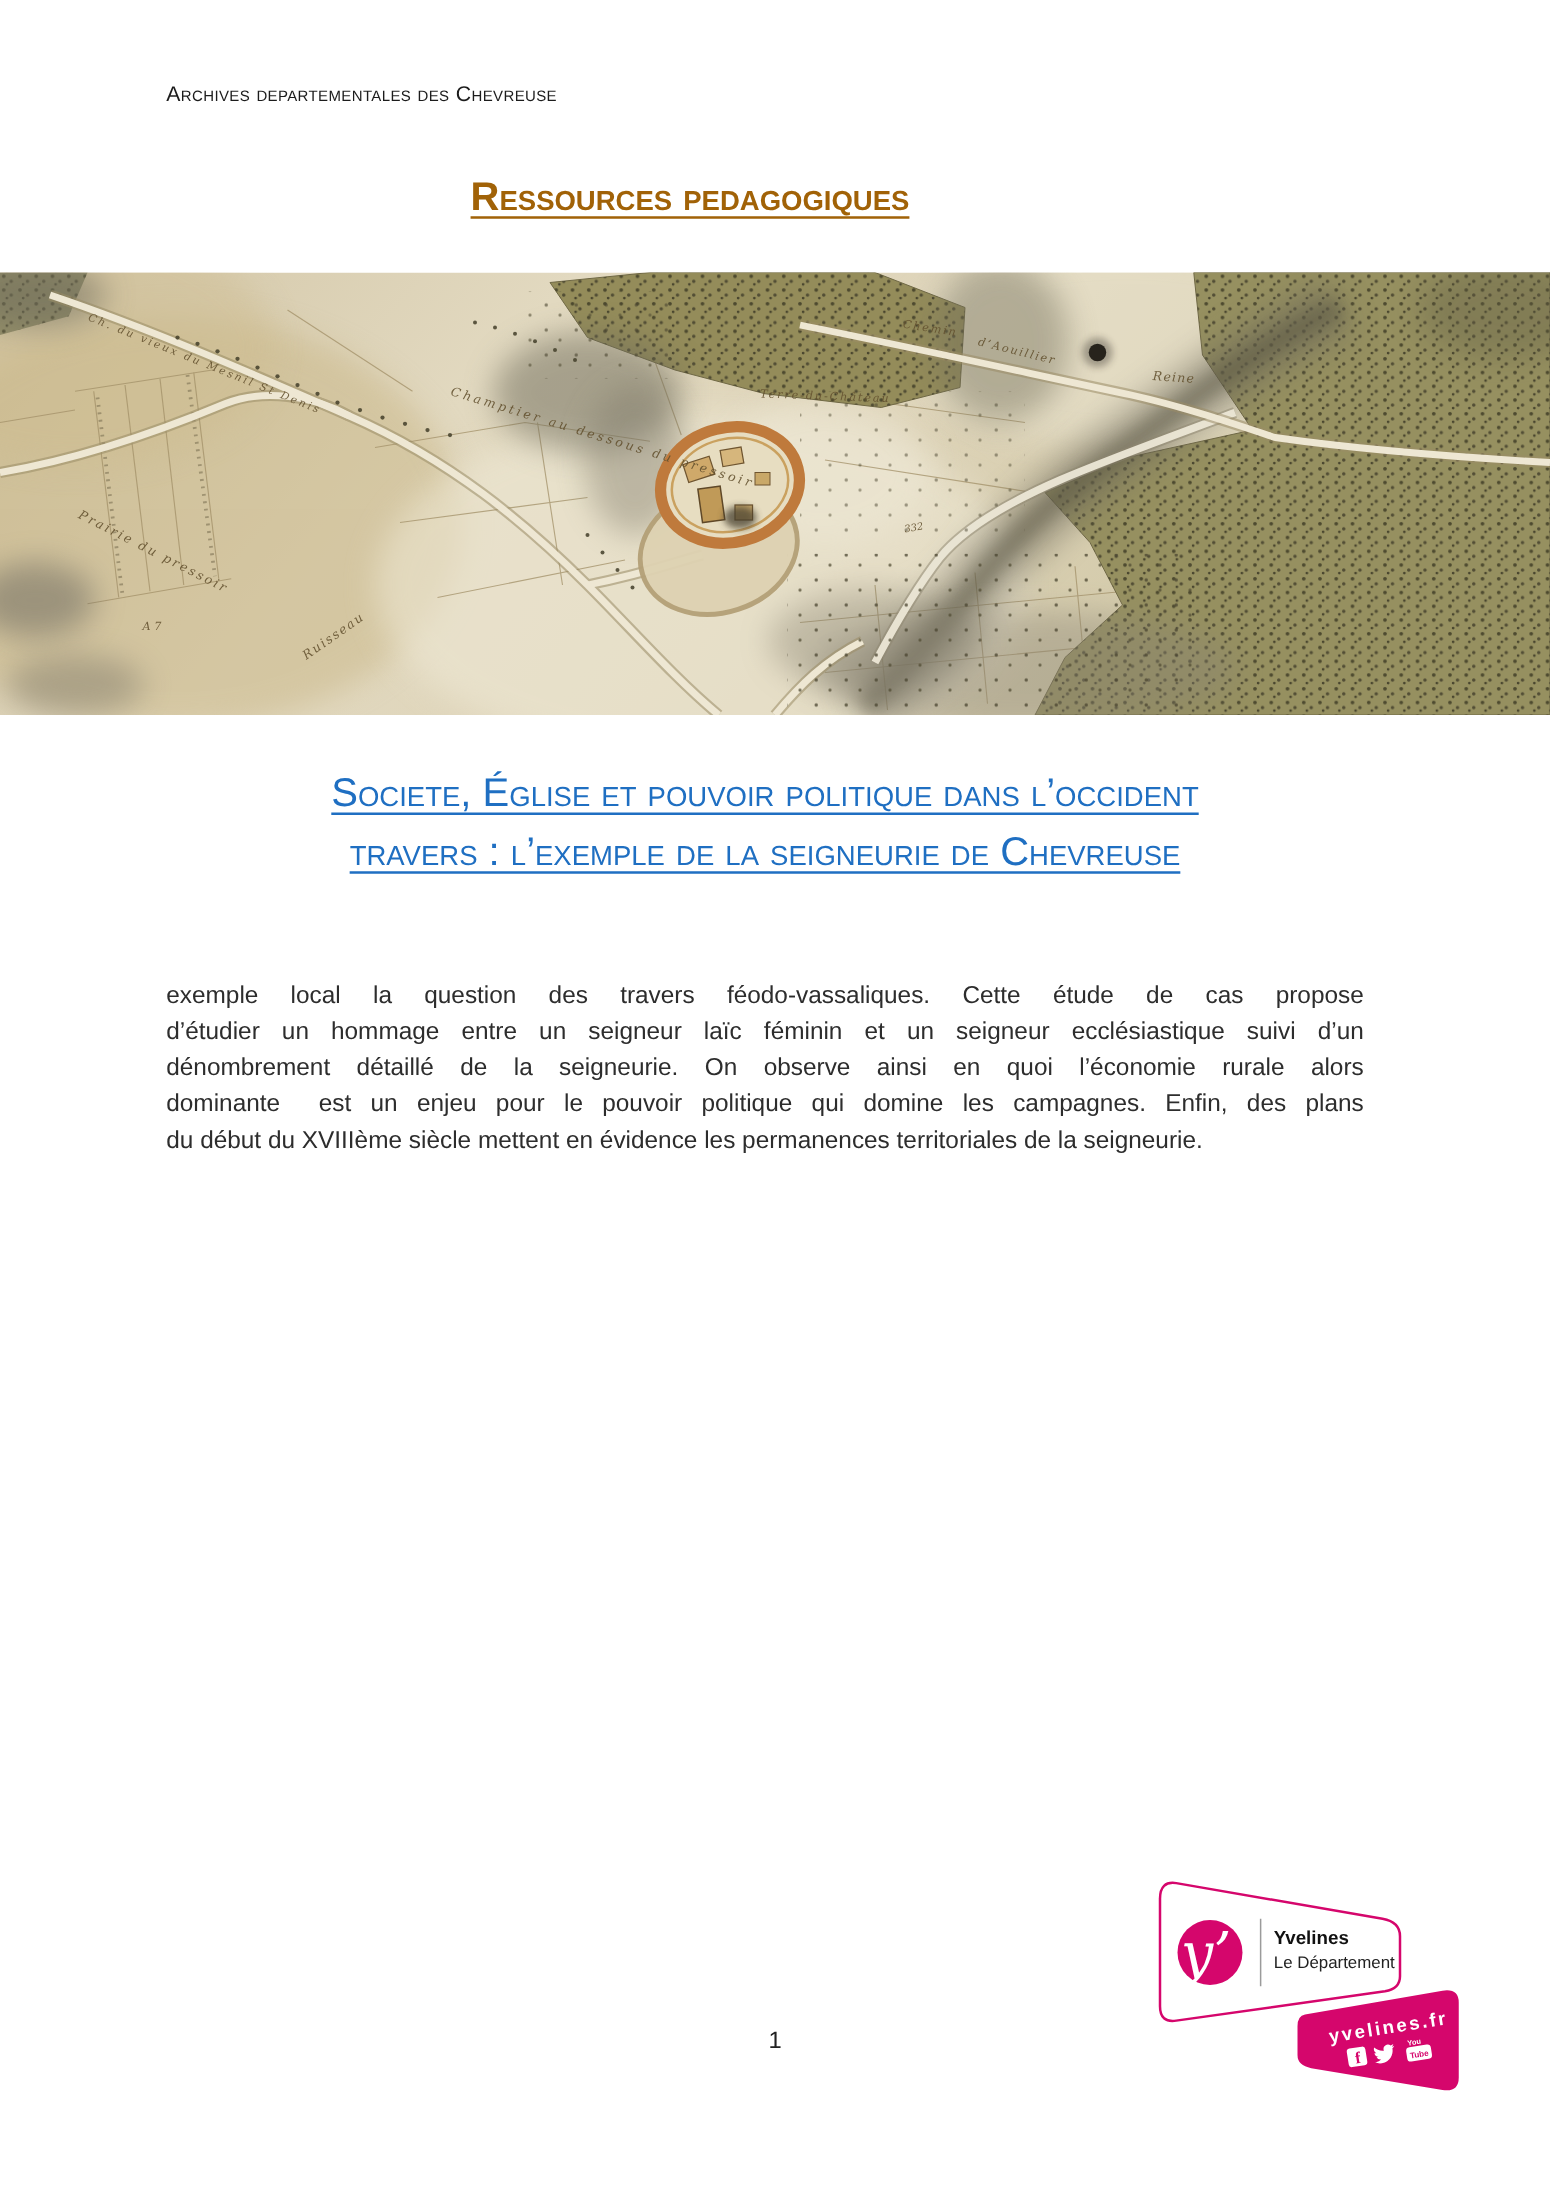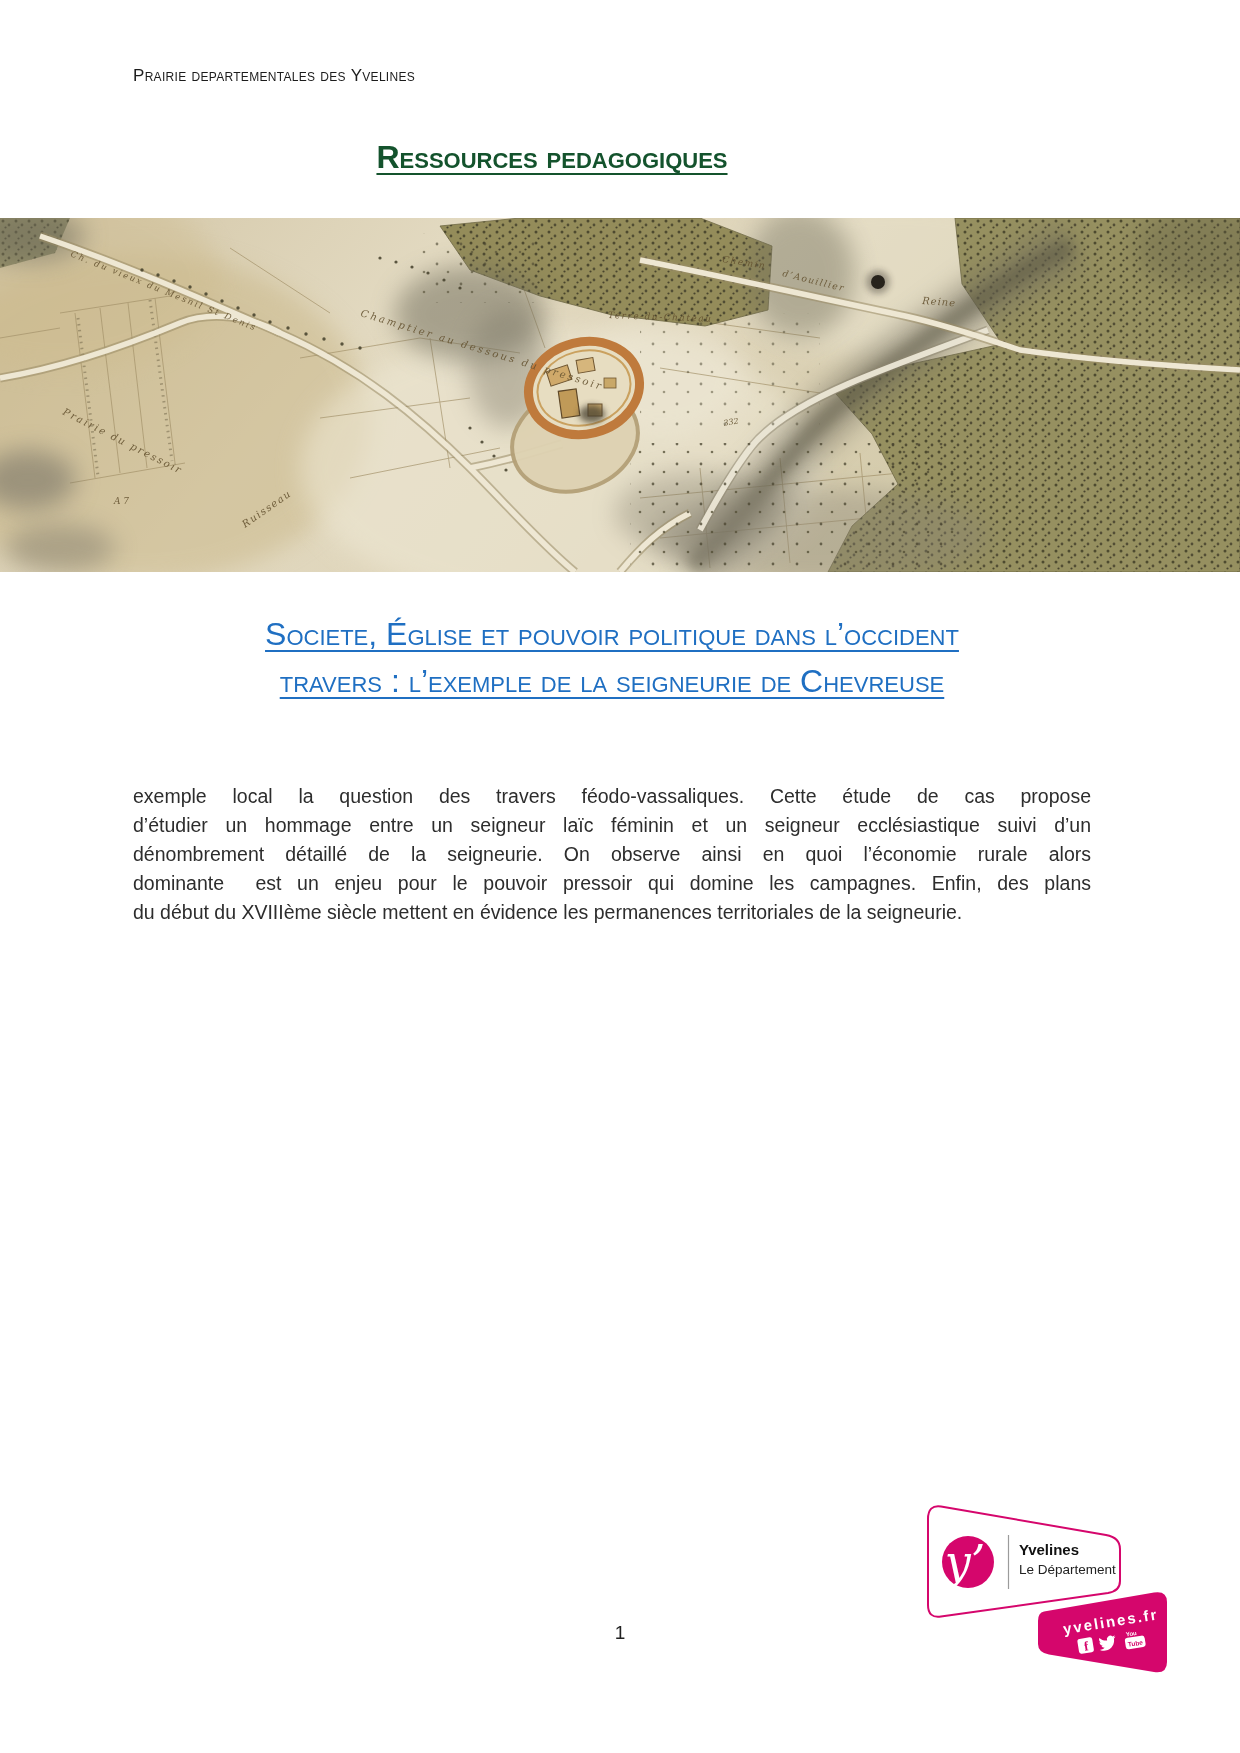--- a/index.html
+++ b/index.html
@@ -1,41 +1,41 @@
 <!DOCTYPE html>
 <html><head>
 <meta charset="utf-8">
 <style>
   html,body{margin:0;padding:0;background:#ffffff;}
   .page{position:relative;width:1240px;height:1753px;background:#ffffff;overflow:hidden;
         font-family:"Liberation Sans", sans-serif;}
   .doc-header{position:absolute;left:133px;top:66px;font-variant:small-caps;
         font-size:17px;letter-spacing:.3px;color:#1c1c1c;}
   .doc-title{position:absolute;left:0;top:139px;width:1104px;text-align:center;
-        font-variant:small-caps;font-weight:700;font-size:32px;color:#14532d;}
+        font-variant:small-caps;font-weight:700;font-size:32px;color:#a16207;}
   .u{text-decoration:underline;text-decoration-thickness:2px;text-underline-offset:5px;}
   .map-wrap{position:absolute;left:0;top:218px;width:1240px;height:354px;margin:0;}
   .map-wrap svg{display:block;width:1240px;height:354px;}
   .main-heading{position:absolute;left:133px;top:611px;width:958px;margin:0;text-align:center;
         font-variant:small-caps;font-weight:400;font-size:32px;line-height:47px;color:#1f6fc2;}
   .body-text{position:absolute;left:133px;top:782px;width:958px;
         font-size:19.5px;line-height:29px;color:#2d2d2d;}
   .jline{text-align:justify;text-align-last:justify;white-space:pre-wrap;}
   .jline.last{text-align-last:left;}
   .page-number{position:absolute;left:0;top:1622px;width:1240px;text-align:center;
         font-size:19px;color:#222;}
   .logo-svg{position:absolute;left:920px;top:1490px;width:260px;height:195px;}
   .map-label{font-family:"DejaVu Serif", serif;font-style:italic;fill:#63512f;opacity:.88;}
 </style>
 </head>
 <body>
 
 <div class="page">
 
-  <div class="doc-header">Prairie departementales des Yvelines</div>
+  <div class="doc-header">Archives departementales des Chevreuse</div>
 
   <div class="doc-title"><span class="u">Ressources pedagogiques</span></div>
 
   <figure class="map-wrap">
     <svg viewBox="0 0 1240 354" role="img">
       <defs>
         <linearGradient id="parch" x1="0" y1="0" x2="1" y2="0.25">
           <stop offset="0" stop-color="#d2c5a5"></stop>
           <stop offset="0.35" stop-color="#e2d9c0"></stop>
           <stop offset="0.62" stop-color="#ded4b9"></stop>
@@ -211,21 +211,21 @@
       </g>
     </svg>
   </figure>
 
   <h1 class="main-heading"><span class="u">Societe, Église et pouvoir politique dans l’occident</span><br><span class="u">travers : l’exemple de la seigneurie de Chevreuse</span></h1>
 
   <div class="body-text">
     <div class="jline">exemple local la question des travers féodo-vassaliques. Cette étude de cas propose</div>
     <div class="jline">d’étudier un hommage entre un seigneur laïc féminin et un seigneur ecclésiastique suivi d’un</div>
     <div class="jline">dénombrement détaillé de la seigneurie. On observe ainsi en quoi l’économie rurale alors</div>
-    <div class="jline">dominante  est un enjeu pour le pouvoir pressoir qui domine les campagnes. Enfin, des plans</div>
+    <div class="jline">dominante  est un enjeu pour le pouvoir politique qui domine les campagnes. Enfin, des plans</div>
     <div class="jline last">du début du XVIIIème siècle mettent en évidence les permanences territoriales de la seigneurie.</div>
   </div>
 
   <div class="page-number">1</div>
 
   <svg class="logo-svg" viewBox="0 0 260 195" role="img">
     <g>
       <path d="M 21 16.5 L 186 45 Q 200 47.5 200 59 L 200 91 Q 200 101 188 103 L 21 126.5 Q 8 128.5 8 115 L 8 29 Q 8 14.5 21 16.5 Z" fill="#ffffff" stroke="#d5066c" stroke-width="2"></path>
       <circle cx="48" cy="72" r="26" fill="#d5066c"></circle>
       <text x="45" y="88" text-anchor="middle" font-family="DejaVu Serif, serif" font-style="italic" font-size="46" fill="#ffffff">y’</text>

